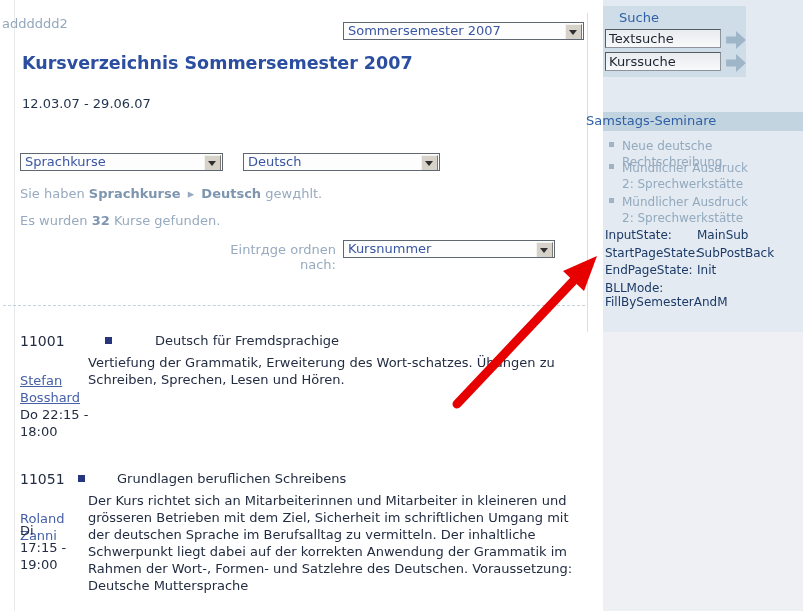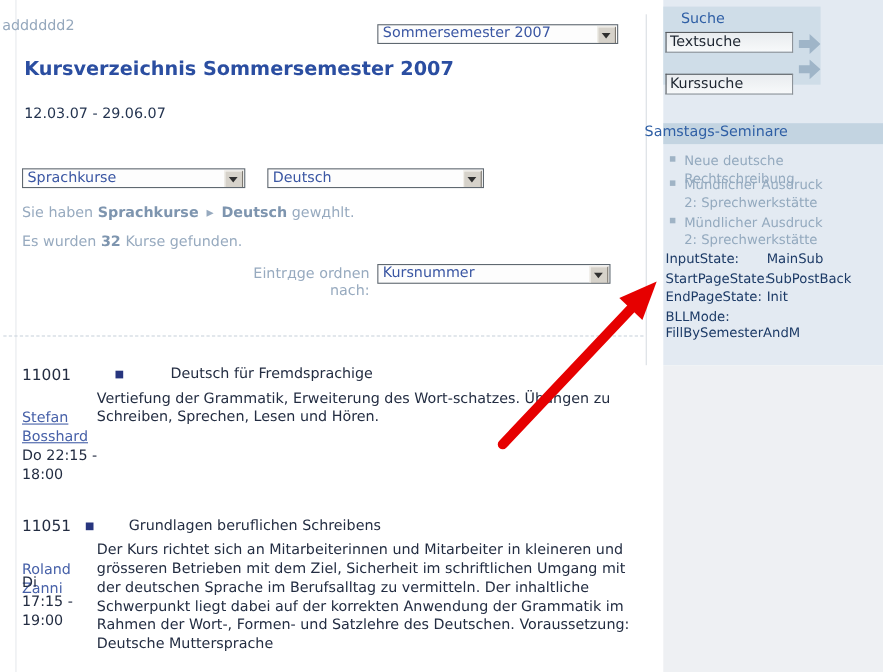--- a/index.html
+++ b/index.html
@@ -65,21 +65,21 @@
 <body>
 
 <div id="page">
 
   <div class="vline-left"></div>
   <div class="vline-right"></div>
   <div class="dashed-sep"></div>
 
   <div class="toptext">adddddd2</div>
 
-  <div class="sel" style="left:343px;top:22px;width:219px;">
+  <div class="sel" style="left:343px;top:22px;width:241px;">
     <span>Sommersemester 2007</span>
     <span class="btn"></span>
   </div>
 
   <div class="h1">Kursverzeichnis Sommersemester 2007</div>
   <div class="daterange">12.03.07 - 29.06.07</div>
 
   <div class="sel" style="left:20px;top:153px;width:203px;">
     <span>Sprachkurse</span>
     <span class="btn"></span>
@@ -144,21 +144,21 @@
   <div class="side-lower"></div>
 
   <div class="search-panel"></div>
   <div class="search-title">Suche</div>
 
   <input class="sinput" style="top: 29px;" value="Textsuche">
   <svg class="go-arrow" style="top:31px;" viewBox="0 0 22 20">
     <path d="M0 6 L11 6 L11 0 L22 10 L11 20 L11 14 L0 14 Z" fill="#9fb5c8"></path>
   </svg>
 
-  <input class="sinput" style="top: 52px; margin-top: 15px;" value="Kurssuche">
+  <input class="sinput" style="top: 52px;" value="Kurssuche">
   <svg class="go-arrow" style="top:54px;" viewBox="0 0 22 20">
     <path d="M0 6 L11 6 L11 0 L22 10 L11 20 L11 14 L0 14 Z" fill="#9fb5c8"></path>
   </svg>
 
   <div class="sem-header"></div>
   <div class="sem-title">Samstags-Seminare</div>
 
   <div class="sem-bullet" style="top:142px;"></div>
   <div class="sem-item" style="top:138px;">Neue deutsche Rechtschreibung</div>
 

